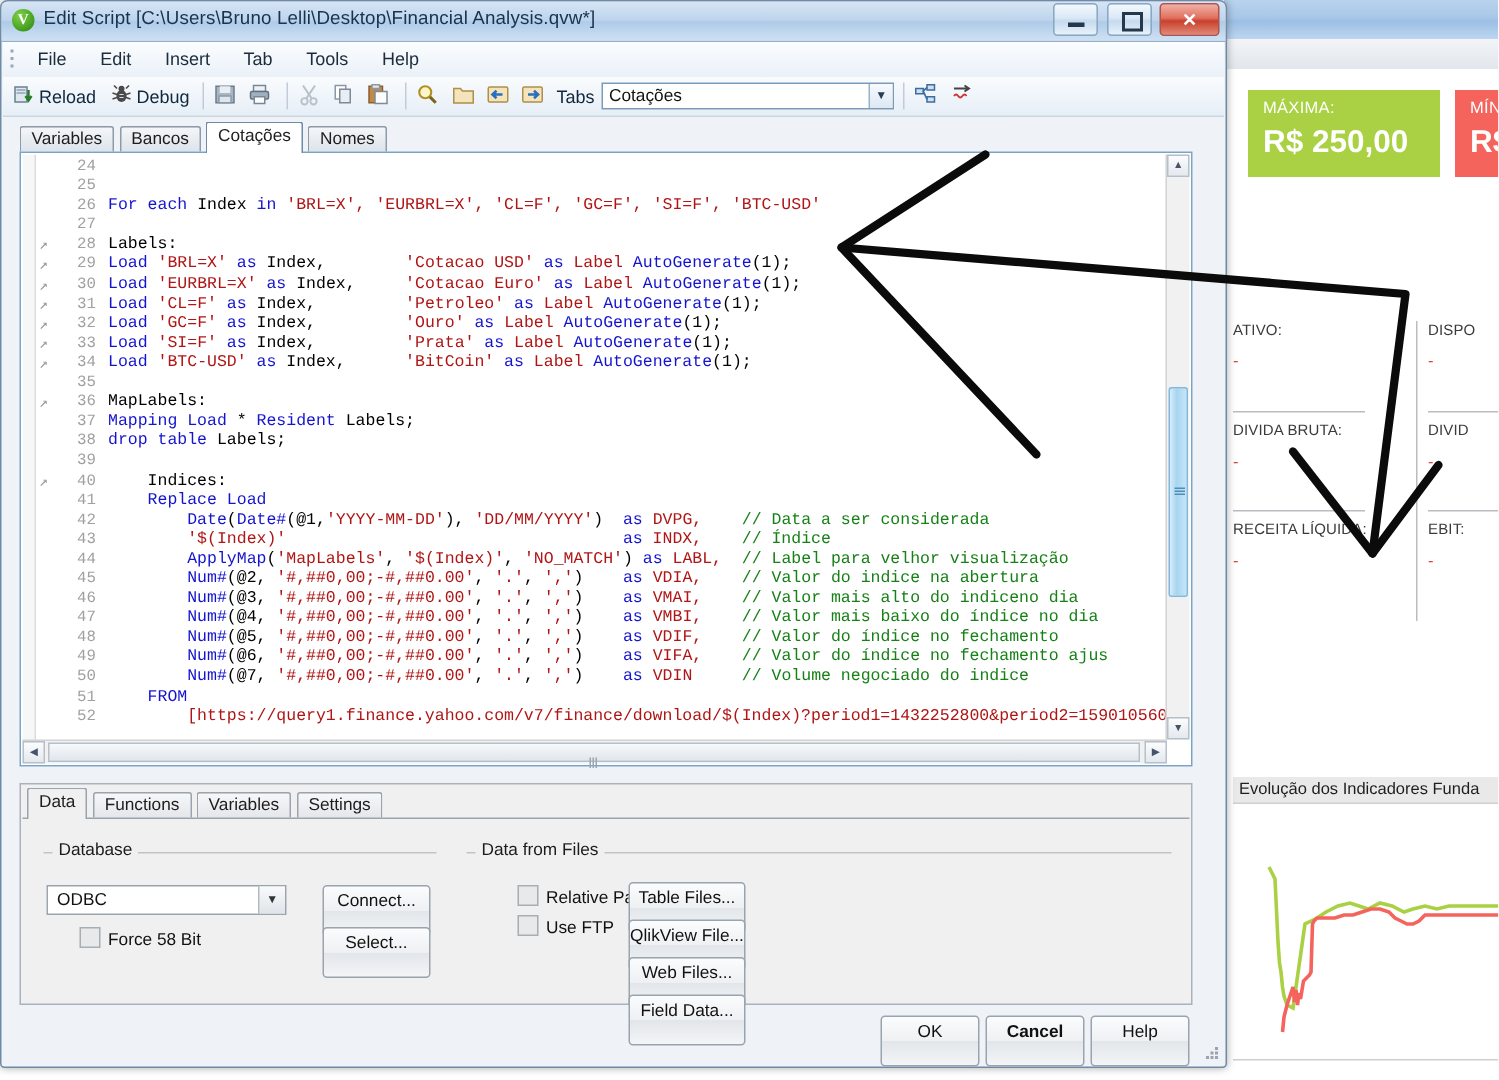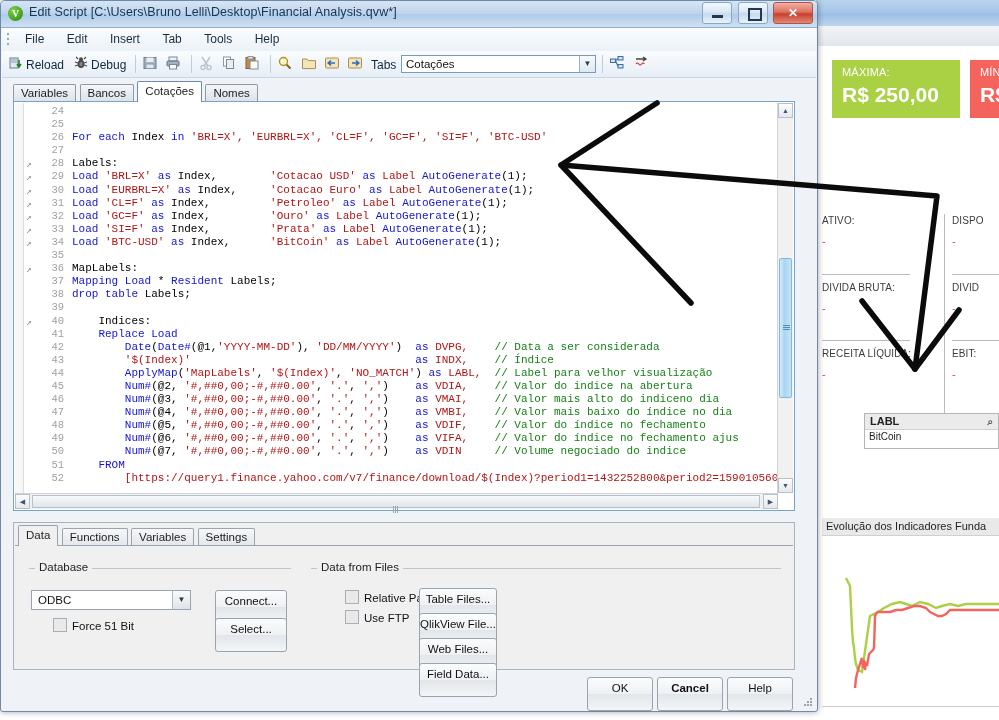--- a/index.html
+++ b/index.html
@@ -321,27 +321,20 @@
             <div class="fin-lbl">DIVID</div>
             <div class="fin-val">-</div>
           </div>
           <div class="fin-item">
             <div class="fin-lbl">EBIT:</div>
             <div class="fin-val">-</div>
           </div>
         </div>
       </div>
 
-      <div class="listbox">
-        <div class="listbox-head">
-          <span>LABL</span>
-          <span class="listbox-search">⌕</span>
-        </div>
-        <div class="listbox-body">BitCoin</div>
-      </div>
 
       <div class="chart-panel">
         <div class="chart-title">Evolução dos Indicadores Funda</div>
         <div class="chart-body">
           <svg width="179" height="158" viewBox="0 0 179 158">
             <polyline fill="none" stroke="#a9d143" stroke-width="2.4" points="24,42 26,46 28,50 30,92 31,106 32,112 33,122 34,128 36,134 40,136 48,80 52,78 56,76 62,72 70,68 78,66 84,68 90,70 98,66 106,68 114,72 120,70 128,68 136,70 144,68 152,68 162,68 172,68 179,68"></polyline>
             <polyline fill="none" stroke="#f4645c" stroke-width="2.4" points="33,152 34,142 36,134 38,128 40,122 41,132 42,124 43,134 44,126 45,130 47,118 49,116 51,114 52,112 53,80 54,78 56,76 58,76 62,76 68,76 74,74 80,74 86,72 92,70 98,70 104,72 108,76 112,78 116,80 120,80 124,78 128,74 134,74 142,74 150,74 160,74 172,74 179,74"></polyline>
           </svg>
         </div>
         <div class="chart-foot"></div>
@@ -552,21 +545,21 @@
         <div class="group" style="left:14px; top:22px; width:262px; height:70px;">
           <div class="group-line"></div>
           <div class="group-title">Database</div>
         </div>
         <div class="combo" style="left:16px; top:44px; width:160px;">
           <span>ODBC</span>
           <span class="arrow">▼</span>
         </div>
         <div class="btn" style="left:200px; top:44px; width:72px;">Connect...</div>
         <div class="chk" style="left:18px; top:72px;">
-          <span class="box"></span><span>Force 51 Bit</span>
+          <span class="box"></span><span>Force 58 Bit</span>
         </div>
         <div class="btn" style="left:200px; top:72px; width:72px;">Select...</div>
 
         <div class="group" style="left:296px; top:22px; width:470px; height:110px;">
           <div class="group-line"></div>
           <div class="group-title">Data from Files</div>
         </div>
         <div class="chk" style="left:310px; top:44px;">
           <span class="box"></span><span>Relative Paths</span>
         </div>

